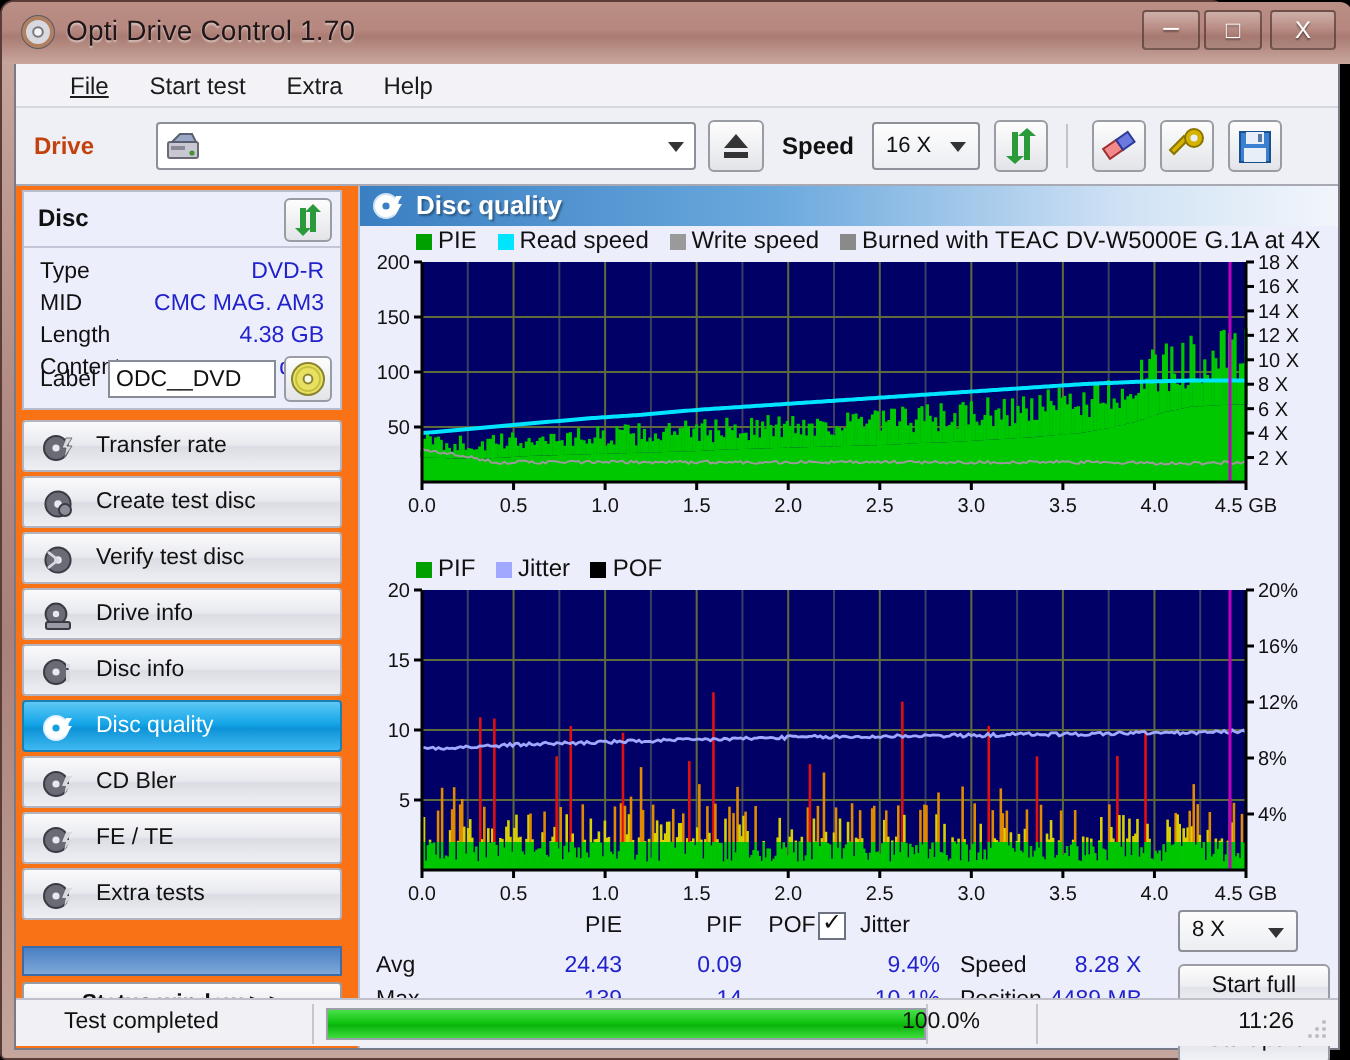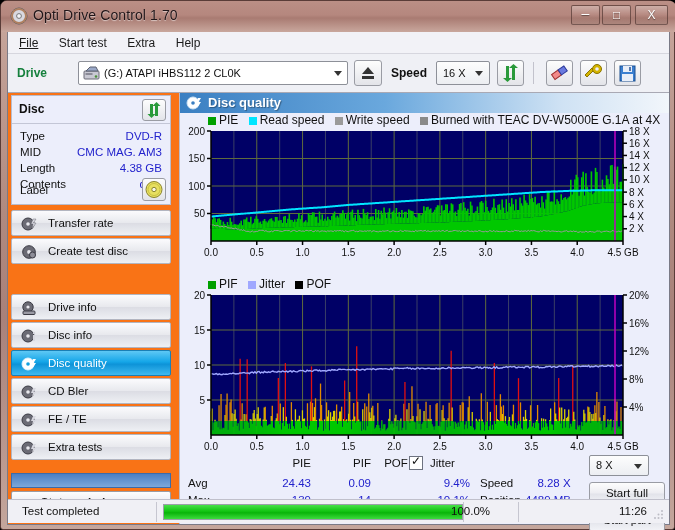--- a/index.html
+++ b/index.html
@@ -7,21 +7,21 @@
     margin: 0; padding: 0;
     width: 675px; height: 530px;
     font-family: "Liberation Sans", sans-serif;
     overflow: hidden;
     background: #000;
   }
 
   
   #window {
     position: absolute; left: 0; top: 0;
-    width: 675px; height: 530px;
+    width: 613px; height: 530px;
     background: linear-gradient(180deg,#c9a89e 0%, #b08a80 40%, #a8817a 60%, #c4a69c 100%);
     border: 1px solid #5a3c38;
     border-radius: 7px 7px 3px 3px;
     padding: 4px;
   }
   #titlebar {
     position: absolute; left: 0; top: 0; width: 675px; height: 31px;
     border-radius: 6px 6px 0 0;
     background: linear-gradient(180deg,#bb8f86 0%, #b5877e 45%, #a97b72 55%, #c9a79d 100%);
   }
@@ -62,29 +62,29 @@
     position: absolute; left: 0; top: 0; width: 661px; height: 22px;
     background: #f2f2f7;
     border-bottom: 1px solid #d6d6de;
   }
   .menu-item {
     display: inline-block;
     font-size: 12px; color: #1b1b1b;
     padding: 4px 8px 3px 8px;
     cursor: default;
   }
-  .menu-item:first-child { margin-left: 3px; text-decoration: underline; }
+  .menu-item:first-child { margin-left: 19px; text-decoration: underline; }
 
   
   #toolbar {
     position: absolute; left: 0; top: 22px; width: 661px; height: 39px;
     background: #eff0f5;
     border-bottom: 1px solid #a9a9b4;
   }
-  #lbl-drive { position:absolute; left:9px; top:12px; font-size:12px; font-weight:bold; color:#15803d; }
+  #lbl-drive { position:absolute; left:9px; top:12px; font-size:12px; font-weight:bold; color:#c2410c; }
   #drive-combo {
     position:absolute; left:70px; top:7px; width:270px; height:24px;
     background:#fff; border:1px solid #8d9098; border-radius:2px;
   }
   #drive-combo .dicon { position:absolute; left:4px; top:3px; width:17px; height:17px; }
   #drive-combo .dtext { position:absolute; left:25px; top:5px; font-size:11px; color:#111; white-space:nowrap; }
   #drive-combo .arrow {
     position:absolute; right:5px; top:9px; width:0;height:0;
     border-left:4px solid transparent;border-right:4px solid transparent;border-top:5px solid #333;
   }
@@ -207,21 +207,21 @@
     font-size:11.5px; color:#111; text-align:center; line-height:21px;
   }
   #start-full { top:29px; }
   #start-part { top:56px; }
 
   
   #statusbar {
     position:absolute; left:0; top:467px; width:661px; height:24px;
     background:#f0f0f5; border-top:1px solid #c0c0cb;
   }
-  #status-text { position:absolute; left:14px; top:5px; font-size:11.5px; color:#111;text-align:center; }
+  #status-text { position:absolute; left:24px; top:5px; font-size:11.5px; color:#111;text-align:center; }
   #progress-track {
     position:absolute; left:155px; top:4px; width:300px; height:16px;
     background:#e8e8ee; border:1px solid #9aa0a8;
   }
   #progress-fill {
     position:absolute; left:0; top:0; height:14px; width:298px;
     background:linear-gradient(180deg,#48e048 0%, #12c412 45%, #0ab40a 55%, #3ddc3d 100%);
   }
   #progress-pct { position:absolute; left:443px; top:5px; font-size:11.5px; color:#111; }
   #clock { position:absolute; right:22px; top:5px; font-size:11.5px; color:#111; }
@@ -265,21 +265,20 @@
     <div id="toolbar">
       <div id="lbl-drive">Drive</div>
 
       <div id="drive-combo">
         <svg class="dicon" viewBox="0 0 17 17">
           <rect x="1" y="6" width="15" height="8" rx="1" fill="#c8c8d2" stroke="#6a6a76"></rect>
           <rect x="2.5" y="8" width="7" height="2" fill="#8a8a96"></rect>
           <circle cx="13" cy="11.5" r="1.3" fill="#4a8f3a"></circle>
           <path d="M3 6 L7 2 L13 2 L15 6 Z" fill="#9aa8c8" stroke="#5a6070"></path>
         </svg>
-        <div class="dtext">(G:)  ATAPI iHBS112  2 CL0K</div>
         <div class="arrow"></div>
       </div>
 
       <div class="tbtn" id="eject-btn">
         <svg viewBox="0 0 26 24" width="26" height="24">
           <path d="M13 6 L19 13 L7 13 Z" fill="#333"></path>
           <rect x="7" y="15" width="12" height="3" fill="#333"></rect>
         </svg>
       </div>
 
@@ -340,20 +339,21 @@
         <div class="fld-lbl" style="top:34px">Type</div>
         <div class="fld-val" style="top:34px">DVD-R</div>
         <div class="fld-lbl" style="top:50px">MID</div>
         <div class="fld-val" style="top:50px">CMC MAG. AM3</div>
         <div class="fld-lbl" style="top:66px">Length</div>
         <div class="fld-val" style="top:66px">4.38 GB</div>
         <div class="fld-lbl" style="top:82px">Contents</div>
         <div class="fld-val" style="top:82px">data</div>
 
         <div class="fld-lbl" style="top:88px">Label</div>
+        <div id="label-input">ODC__DVD</div>
         <div id="label-burn">
           <svg viewBox="0 0 22 21" width="22" height="21">
             <circle cx="11" cy="10.5" r="8" fill="#e8e060" stroke="#8a8430"></circle>
             <circle cx="11" cy="10.5" r="6" fill="none" stroke="#c8c040"></circle>
             <circle cx="11" cy="10.5" r="2.2" fill="#f8f8e8" stroke="#8a8430"></circle>
           </svg>
         </div>
       </div>
 
       <div class="navbtn" style="top:117px">
@@ -367,20 +367,28 @@
 
       <div class="navbtn" style="top:145px">
         <svg class="nicon" viewBox="0 0 16 16">
           <circle cx="8" cy="8" r="6.3" fill="#6b6b75" stroke="#3a3a44"></circle>
           <circle cx="8" cy="8" r="1.9" fill="#e8e8ee"></circle>
           <circle cx="11.5" cy="11" r="3" fill="#8d8d98" stroke="#3a3a44"></circle>
         </svg>
         <span class="nlabel">Create test disc</span>
       </div>
 
+      <div class="navbtn" style="top:173px">
+        <svg class="nicon" viewBox="0 0 16 16">
+          <circle cx="8" cy="8" r="6.3" fill="#6b6b75" stroke="#3a3a44"></circle>
+          <circle cx="8" cy="8" r="1.9" fill="#e8e8ee"></circle>
+          <path d="M3 4 L8 8 L3 12" fill="none" stroke="#d8d8e0" stroke-width="1.4"></path>
+        </svg>
+        <span class="nlabel">Verify test disc</span>
+      </div>
 
       <div class="navbtn" style="top:201px">
         <svg class="nicon" viewBox="0 0 16 16">
           <circle cx="7" cy="7" r="5.2" fill="#6b6b75" stroke="#3a3a44"></circle>
           <circle cx="7" cy="7" r="1.6" fill="#e8e8ee"></circle>
           <rect x="2" y="11" width="12" height="3.5" rx="1" fill="#9a9aa4" stroke="#3a3a44"></rect>
         </svg>
         <span class="nlabel">Drive info</span>
       </div>
 

